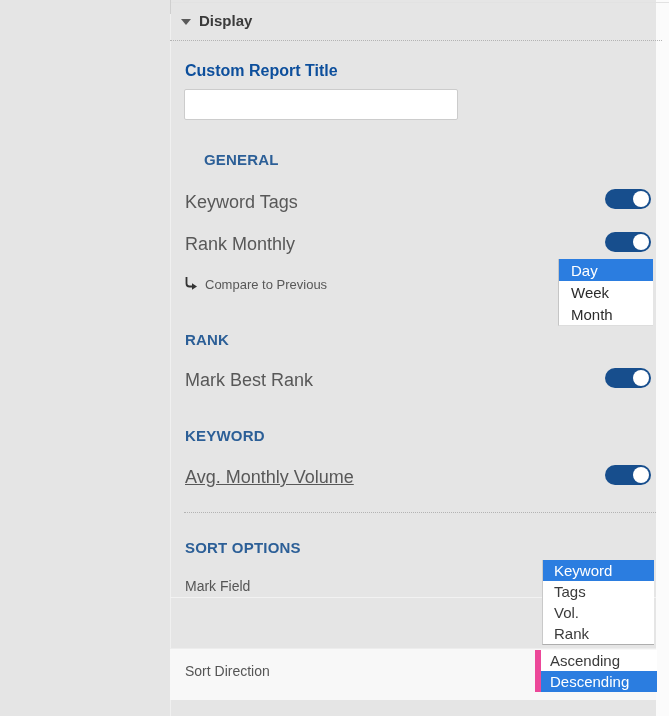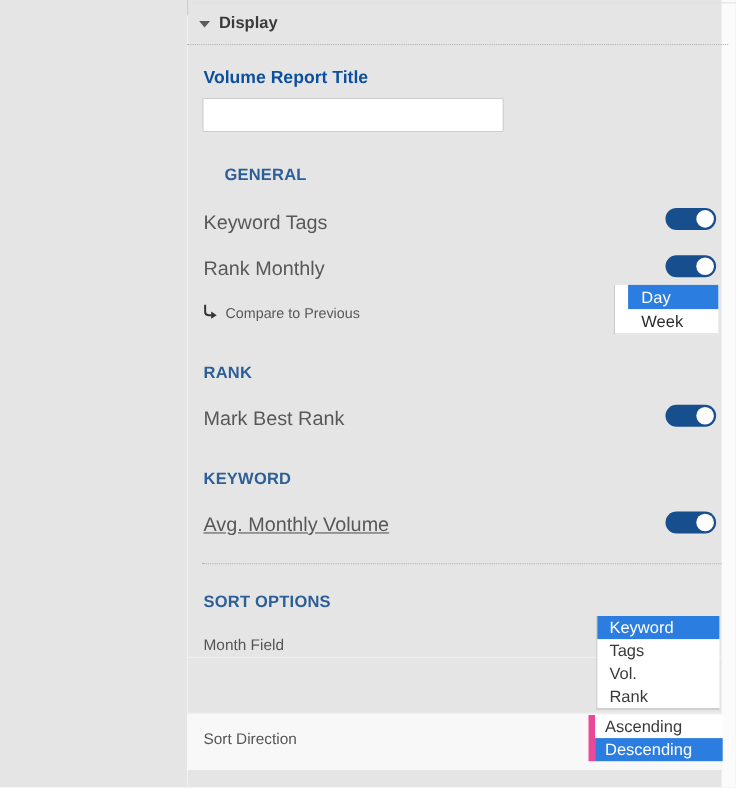--- a/index.html
+++ b/index.html
@@ -102,21 +102,20 @@
     background: #ffffff;
     font-size: 15px; color: #2b2b2b;
   }
   .dd-item { cursor: pointer; display: flex; align-items: center; }
   .dd-item.selected { background: #2b7de0; color: #ffffff; }
 
   .dd-compare {
     left: 558px; top: 259px; width: 95px;
     border-left: 1px solid #c5c5c5;
     border-bottom: 1px solid #dddddd;
-    padding-left: 12px;
   }
   .dd-compare .dd-item { height: 22px; padding-left: 12px; }
 
   .sortfield-divider {
     left: 170px; top: 597px; width: 486px; height: 0;
     border-top: 1px solid #f2f2f2;
   }
   .sortdir-row-bg {
     left: 170px; top: 648px; width: 486px; height: 52px;
     background: #f8f8f8; border-top: 1px solid #ededed;
@@ -146,21 +145,21 @@
   <div class="abs top-line"></div>
   <div class="abs left-edge"></div>
   <div class="abs left-edge-top"></div>
 
   <div class="abs collapse-header">
     <span class="tri-down"></span>
     <span class="collapse-label">Display</span>
   </div>
   <div class="abs dotted dotted-1"></div>
 
-  <div class="abs crt-heading">Volume Report Title</div>
+  <div class="abs crt-heading">Custom Report Title</div>
   <input class="abs crt-input" type="text" value="" style="">
 
   <div class="abs section-heading h-general">GENERAL</div>
 
   <div class="abs row-label lbl-keyword-tags">Keyword Tags</div>
   <div class="abs toggle tg-1">
       <span class="knob"></span>
     </div>
 
   <div class="abs row-label lbl-rank-change">Rank Monthly</div>
@@ -172,20 +171,21 @@
     <svg class="compare-icon" viewBox="0 0 14 14">
       <path d="M2.5 1 L2.5 7.5 Q2.5 10.5 5.5 10.5 L8.5 10.5" fill="none" stroke="#333333" stroke-width="1.8"></path>
       <path d="M8 7.2 L13 10.5 L8 13.8 Z" fill="#333333"></path>
     </svg>
     <span class="compare-label">Compare to Previous</span>
   </div>
 
   <div class="abs dropdown dd-compare">
     <div class="dd-item selected">Day</div>
     <div class="dd-item">Week</div>
+    <div class="dd-item">Month</div>
   </div>
 
   <div class="abs section-heading h-rank">RANK</div>
   <div class="abs row-label lbl-best-rank">Mark Best Rank</div>
   <div class="abs toggle tg-3">
       <span class="knob"></span>
     </div>
 
   <div class="abs section-heading h-keyword">KEYWORD</div>
   <div class="abs row-label lbl-avg-volume">Avg. Monthly Volume</div>
@@ -193,21 +193,21 @@
       <span class="knob"></span>
     </div>
 
   <div class="abs dotted dotted-2"></div>
 
   <div class="abs section-heading h-sort">SORT OPTIONS</div>
 
   <div class="abs sortfield-divider"></div>
   <div class="abs sortdir-row-bg"></div>
 
-  <div class="abs sort-label lbl-sort-field">Month Field</div>
+  <div class="abs sort-label lbl-sort-field">Mark Field</div>
   <div class="abs sort-label lbl-sort-direction">Sort Direction</div>
 
   <div class="abs dropdown dd-sortfield">
     <div class="dd-item selected">Keyword</div>
     <div class="dd-item">Tags</div>
     <div class="dd-item">Vol.</div>
     <div class="dd-item">Rank</div>
   </div>
 
   <div class="abs dropdown dd-sortdir">

